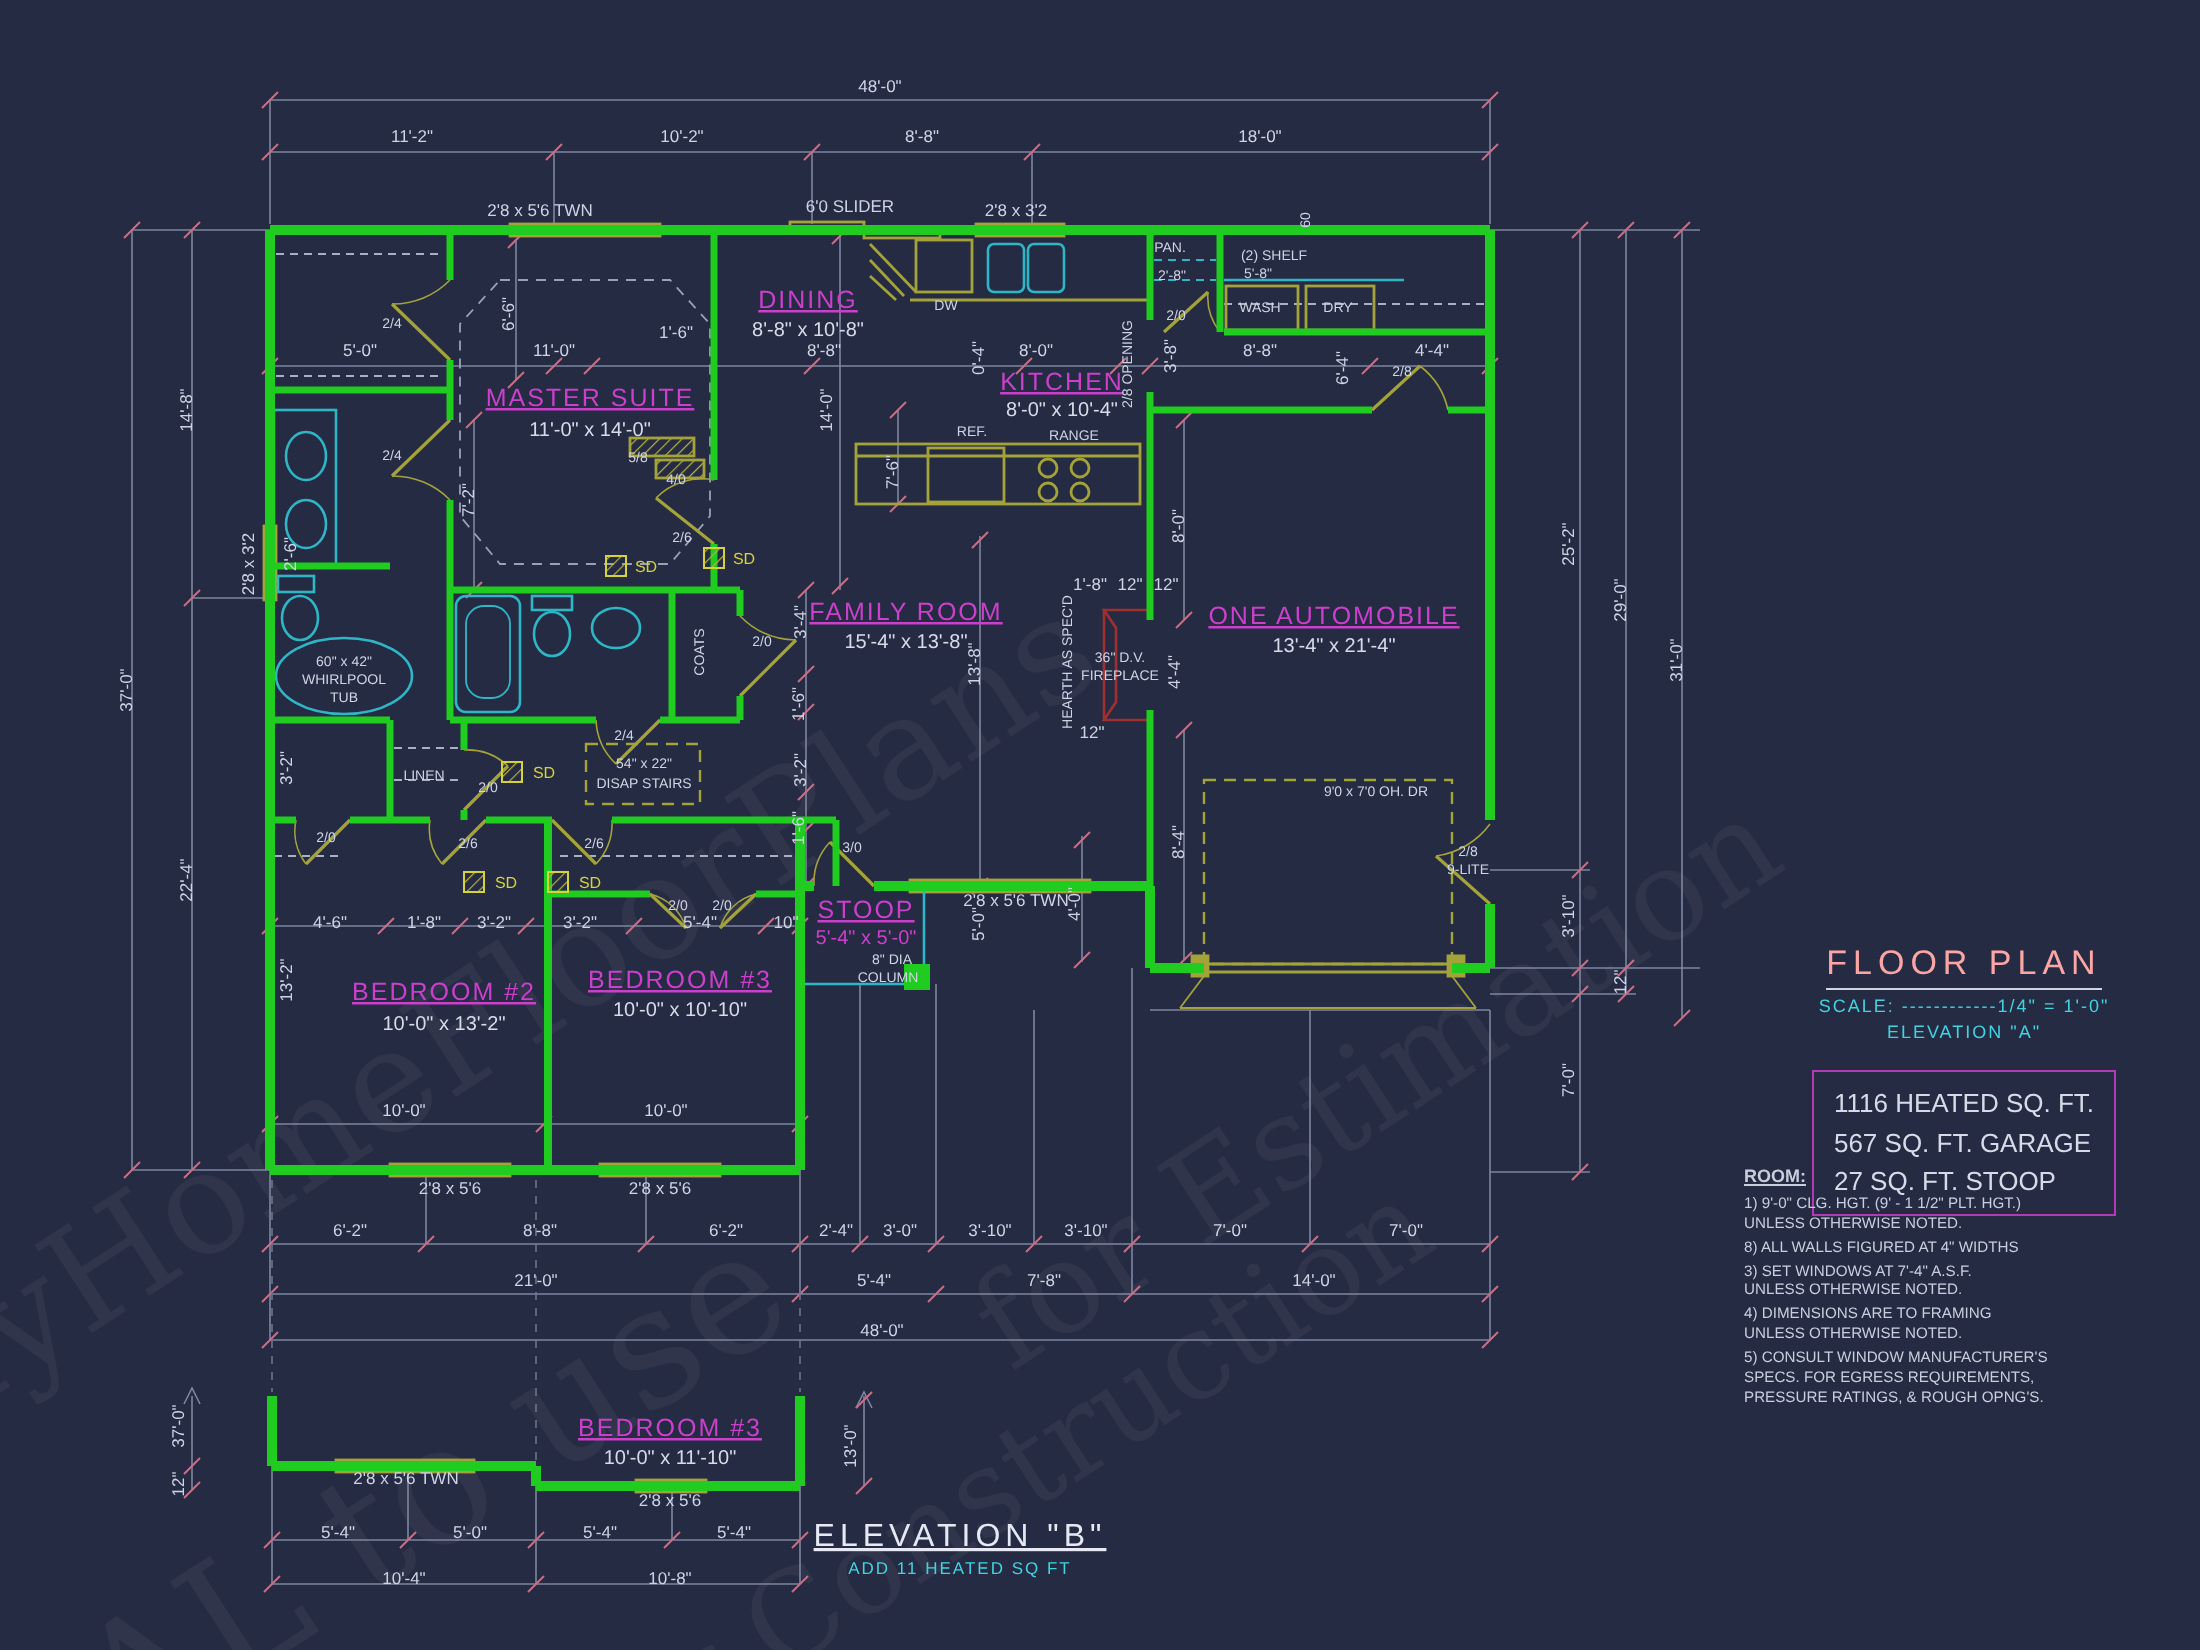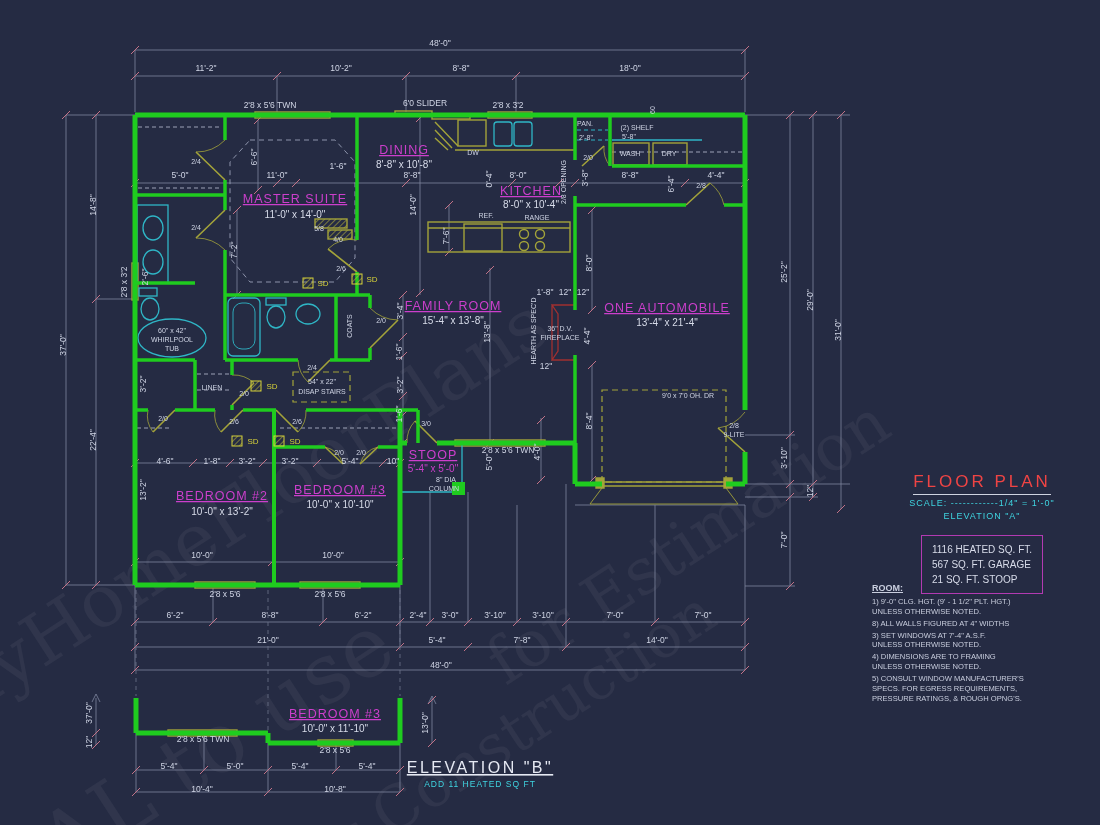--- a/index.html
+++ b/index.html
@@ -11,24 +11,24 @@
   svg text.r{font-size:12.5px;fill:#cc3fcc;letter-spacing:1px;text-decoration:underline;}
   svg text.rd{font-size:10px;fill:#d7dbe9;}
   svg text.rm{font-size:10px;fill:#cc3fcc;}
   svg text.sd{font-size:8px;fill:#d6d23a;}
   svg text.tl{font-size:16px;fill:#e6e9f3;letter-spacing:2.5px;text-decoration:underline;}
   svg text.cy{font-size:8.5px;fill:#3fd4e0;letter-spacing:1px;}
   svg text.wm{font-family:"DejaVu Serif",serif;fill:#ffffff;fill-opacity:0.05;}
   #titleblock{position:absolute;left:872px;top:472px;width:220px;color:#e6e9f3;
               text-align:center;}
   #tb-title{font-size:17px;letter-spacing:3px;border-bottom:1.5px solid #cfd3e0;
-            padding-bottom:2px;display:inline-block;color:#ef4444;}
+            padding-bottom:2px;display:inline-block;color:#fca5a5;}
   .cyan-line{color:#3fd4e0;font-size:9px;letter-spacing:1px;margin-top:3px;}
   #sqft-box{border:1.5px solid #b23ab2;display:inline-block;margin-top:14px;
-            padding:6px 10px;text-align:left;font-size:10px;line-height:1.5;color:#d7dbe9;}
+            padding:6px 10px;text-align:left;font-size:13px;line-height:1.5;color:#d7dbe9;}
   #notes{position:absolute;left:872px;top:583px;width:225px;color:#c9cede;font-size:7.6px;}
   #notes-h{font-weight:bold;text-decoration:underline;font-size:9px;margin-bottom:4px;}
   .note{white-space:pre-line;line-height:1.3;margin-bottom:2px;}
 </style>
 </head>
 <body>
 
 <div id="stage">
 <svg width="1100" height="825" viewBox="0 0 1100 825">
   <defs>
@@ -289,21 +289,21 @@
 </svg>
 
 
 <div id="titleblock">
   <span id="tb-title">FLOOR PLAN</span>
   <div class="cyan-line">SCALE: ------------1/4" = 1'-0"</div>
   <div class="cyan-line">ELEVATION "A"</div>
   <div id="sqft-box">
     <div>1116 HEATED SQ. FT.</div>
     <div>567 SQ. FT. GARAGE</div>
-    <div>21 SQ. FT. STOOP</div>
+    <div>27 SQ. FT. STOOP</div>
   </div>
 </div>
 
 
 <div id="notes">
   <div id="notes-h">ROOM:</div>
   <div class="note">1)  9'-0" CLG. HGT. (9' - 1 1/2" PLT. HGT.)
       UNLESS OTHERWISE NOTED.</div>
   <div class="note">8)  ALL  WALLS FIGURED AT 4" WIDTHS</div>
   <div class="note">3)  SET WINDOWS AT 7'-4" A.S.F.

